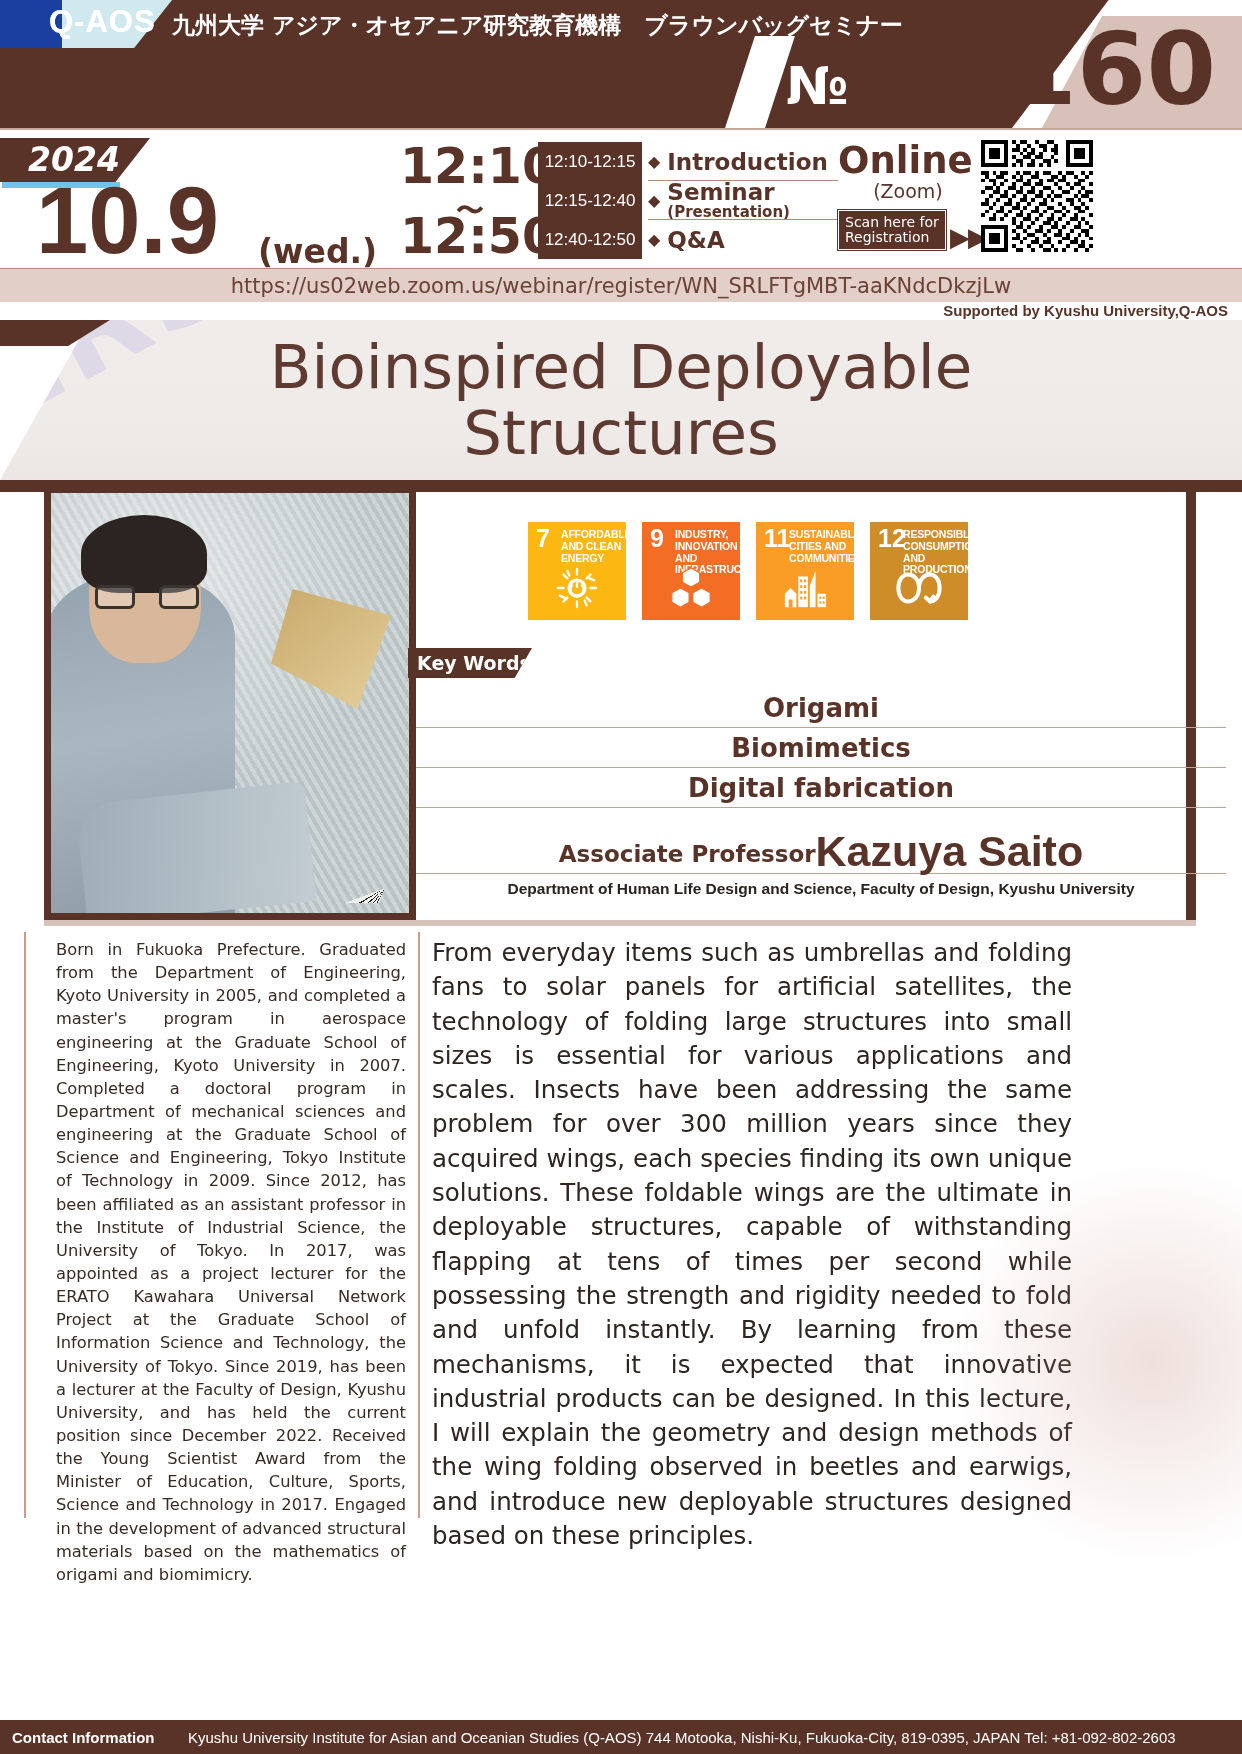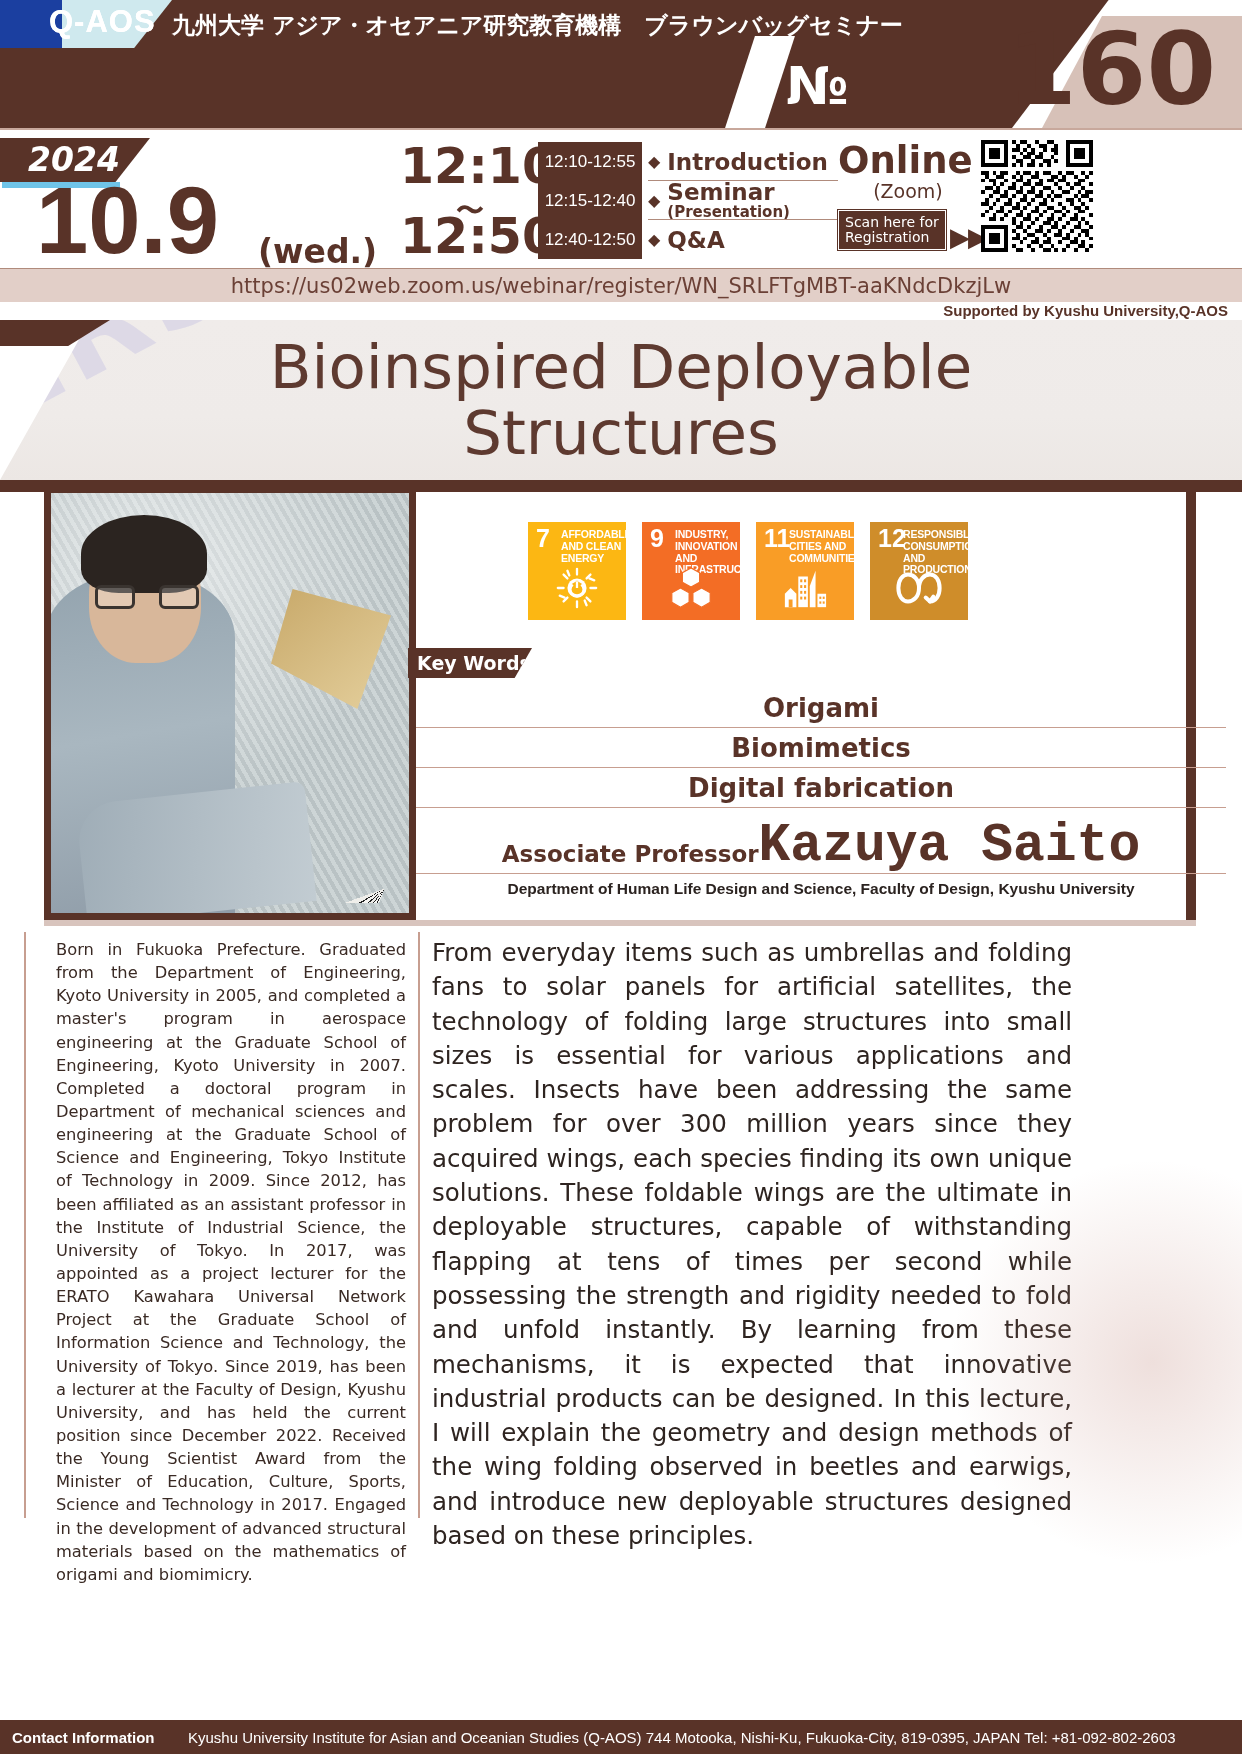--- a/index.html
+++ b/index.html
@@ -299,22 +299,22 @@
   .speaker-row{
     position:absolute; left:416px; top:820px; width:810px; height:54px;
     display:flex; align-items:flex-end; justify-content:center; 
     border-bottom:1px solid #c79e90;
   }
   .sp-role{
     font-size:23px; font-weight:bold; color:#593328; padding-bottom:6px;
     font-family:"DejaVu Sans", sans-serif;
   }
   .sp-name{
-    font-size:53px; font-weight:bold; color:#593328; line-height:1;
-    font-family:Liberation Mono, monospace;
+    font-size:43px; font-weight:bold; color:#593328; line-height:1;
+    font-family:Liberation Sans, sans-serif;
     margin-top:8px;
   }
   .sp-affil{
     position:absolute; left:416px; top:880px; width:810px; text-align:center;
     font-size:15.5px; font-weight:bold; color:#2b2320;
     font-family:"Liberation Sans", sans-serif;
   }
   .mid-rightedge{
     position:absolute; left:1186px; top:-6px; width:10px; height:434px;
     background:#593328;
@@ -394,21 +394,21 @@
 
     <div class="date-big">10.9</div>
     <div class="date-dow">(wed.)</div>
 
     <div class="time-big">12:10</div>
     <div class="time-tilde">〜</div>
     <div class="time-big2">12:50</div>
 
     <div class="agenda">
       <div class="ag-row">
-        <div class="ag-time">12:10-12:55</div>
+        <div class="ag-time">12:10-12:15</div>
         <div class="ag-label">
           <span class="dia">◆</span>
           <span>Introduction</span>
         </div>
         <div class="ag-rule" style="top:38px"></div>
       </div>
       <div class="ag-row">
         <div class="ag-time">12:15-12:40</div>
         <div class="ag-label">
           <span class="dia">◆</span>

